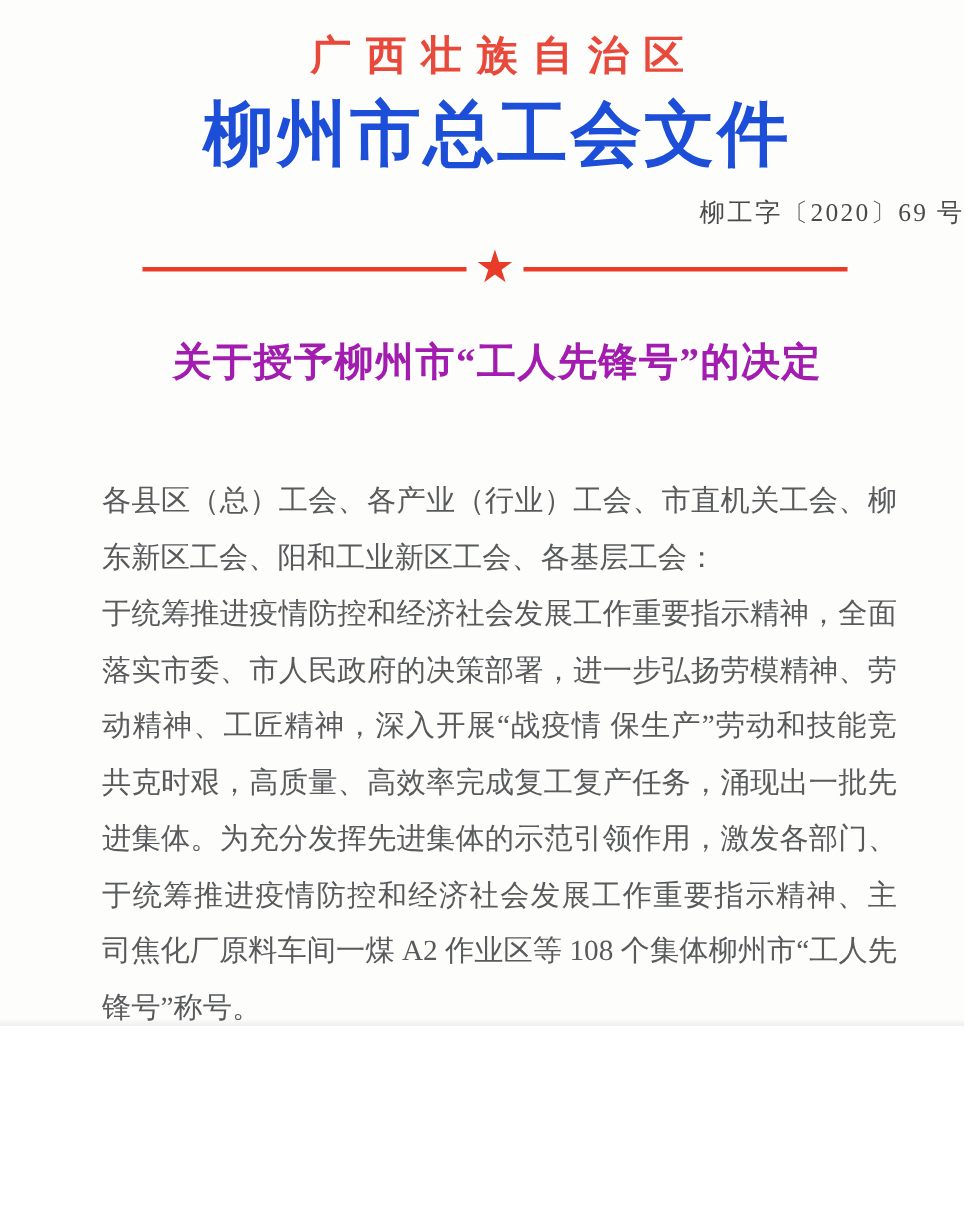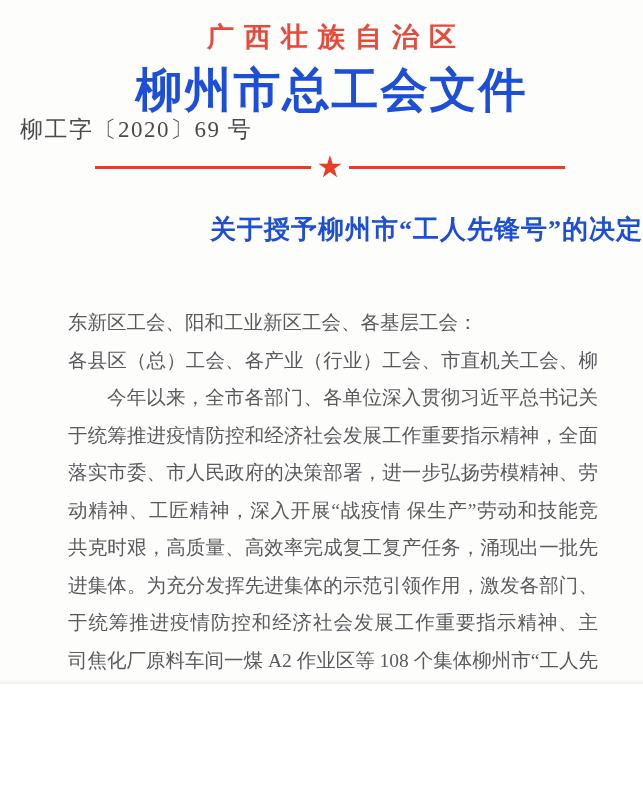--- a/index.html
+++ b/index.html
@@ -25,24 +25,24 @@
   .org-title {
     text-align: center;
     font-size: 47px;
     line-height: 56px;
     font-weight: bold;
     color: #1d4ed8;
     letter-spacing: 2px;
     margin-top: 8px;
   }
   .doc-number {
-    text-align: left;
-    font-size: 23px;
+    text-align: right;
+    font-size: 17px;
     line-height: 24px;
-    margin-top: 0;
+    margin-top: 12px;
     color: #4a4a4c;
     letter-spacing: 1.5px;
   }
   .rule {
     display: flex;
     align-items: center;
     margin: 10px 0 0 75px;
     width: 470px;
     height: 30px;
   }
@@ -51,25 +51,25 @@
     height: 3px;
     background: #e83c28;
   }
   .rule .star {
     color: #e83c28;
     font-size: 30px;
     line-height: 30px;
     margin: 0 6px;
   }
   .doc-title {
-    text-align: right;
+    text-align: center;
     font-size: 26px;
     line-height: 36px;
     font-weight: bold;
-    color: #1d4ed8;
+    color: #a21caf;
     letter-spacing: 1px;
     margin-top: 30px;
   }
   .doc-body {
     margin: 56px 0 0 48px;
     width: 530px;
     color: #595a5c;
   }
   .doc-body .line {
     font-size: 19.5px;
@@ -105,23 +105,22 @@
 
   <div class="rule">
     <span class="seg"></span>
     <span class="star">★</span>
     <span class="seg"></span>
   </div>
 
   <div class="doc-title">关于授予柳州市“工人先锋号”的决定</div>
 
   <div class="doc-body">
+      <div class="line">各县区（总）工会、各产业（行业）工会、市直机关工会、柳</div>
       <div class="line last">东新区工会、阳和工业新区工会、各基层工会：</div>
-      <div class="line">各县区（总）工会、各产业（行业）工会、市直机关工会、柳</div>
-      <div class="line indent">今年以来，全市各部门、各单位深入贯彻习近平总书记关</div>
       <div class="line">于统筹推进疫情防控和经济社会发展工作重要指示精神，全面</div>
       <div class="line">落实市委、市人民政府的决策部署，进一步弘扬劳模精神、劳</div>
       <div class="line">动精神、工匠精神，深入开展“战疫情 保生产”劳动和技能竞</div>
       <div class="line">共克时艰，高质量、高效率完成复工复产任务，涌现出一批先</div>
       <div class="line">进集体。为充分发挥先进集体的示范引领作用，激发各部门、</div>
       <div class="line">于统筹推进疫情防控和经济社会发展工作重要指示精神、主</div>
       <div class="line">司焦化厂原料车间一煤 A2 作业区等 108 个集体柳州市“工人先</div>
       <div class="line last">锋号”称号。</div>
     </div>
 

